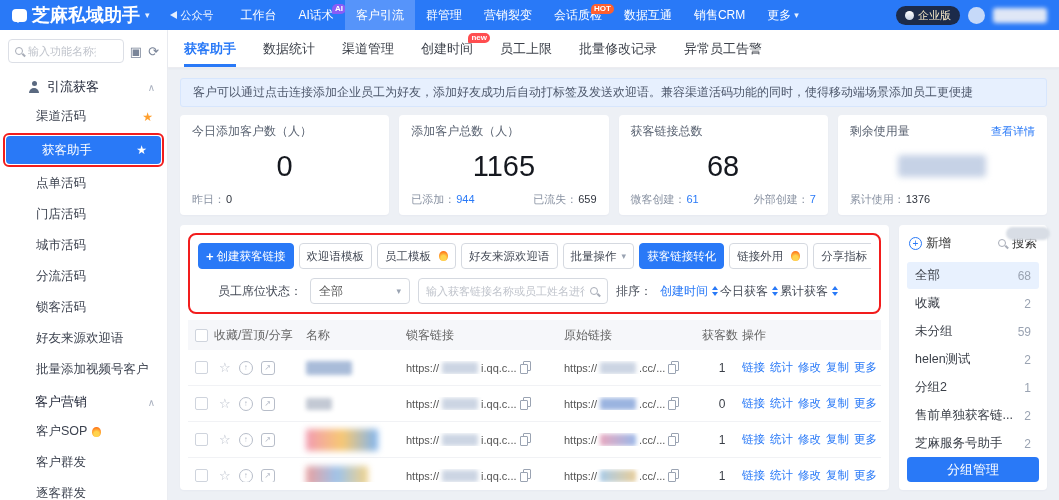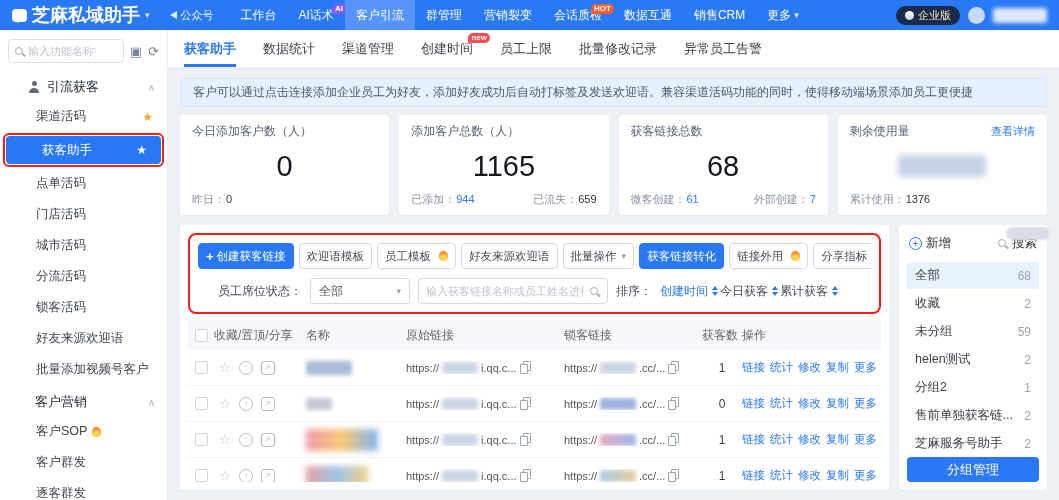--- a/index.html
+++ b/index.html
@@ -416,22 +416,22 @@
                   </div>
                 </div>
             </div>
           </div>
 
           <div class="table" id="table">
               <div class="thead">
                 <span class="cb"></span>
                 <span>收藏/置顶/分享</span>
                 <span>名称</span>
+                <span>锁客链接</span>
                 <span>原始链接</span>
-                <span>锁客链接</span>
                 <span>获客数</span>
                 <span>操作</span>
               </div>
               <div class="trow">
                 <span class="cb"></span>
                 <div class="icon-trio">
                   <span class="star-ic">☆</span>
                   <span class="pin-icon">↑</span>
                   <span class="share-icon">↗</span>
                 </div>

